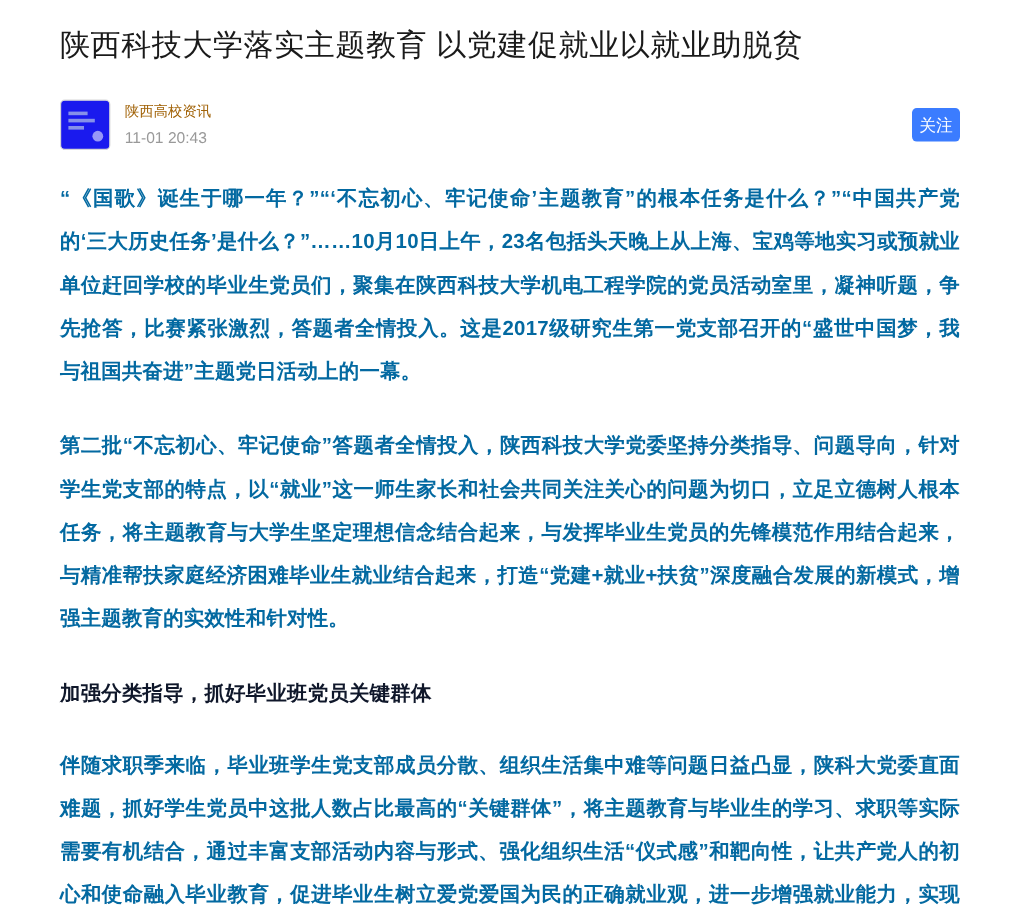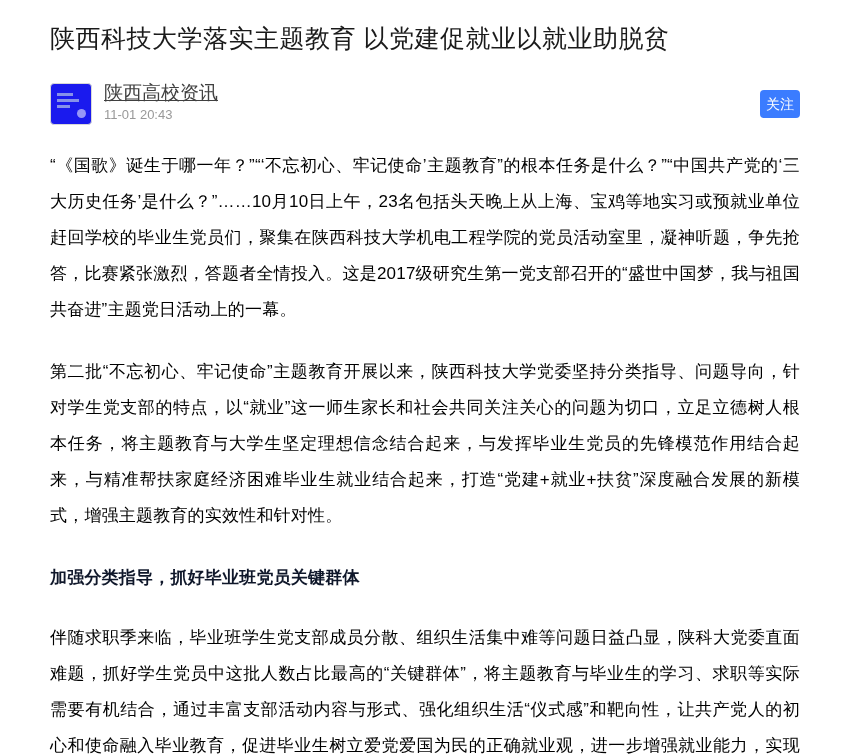--- a/index.html
+++ b/index.html
@@ -60,24 +60,23 @@
     border-radius: 50%;
   }
   .byline-text {
     margin-left: 12px;
     display: flex;
     flex-direction: column;
     justify-content: center;
     height: 42px;
   }
   .author-name {
-    font-size: 19px;
-    color: #404040;
+    font-size: 12px;
+    color: #a16207;
     line-height: 20px;
-    text-decoration: underline;
   }
   .pub-time {
     font-size: 13px;
     color: #999999;
     line-height: 20px;
     margin-top: 2px;
   }
   .follow-btn {
     margin-left: auto;
     background: #3b7cff;
@@ -89,24 +88,25 @@
     cursor: pointer;
     font-family: "Liberation Sans", "DejaVu Sans", sans-serif;
     line-height: 1;
   }
   .content {
     margin-top: 22px;
   }
   .content p {
     font-size: 17px;
     line-height: 36px;
-    color: #000000;
+    color: #0369a1;
     margin: 0 0 26px 0;
     text-align: justify;
     letter-spacing: 0.2px;
+    font-weight: bold;
   }
   .content p.subhead {
     font-weight: bold;
     color: #0f172a;
     margin-bottom: 24px;
   }
 </style>
 </head>
 <body>
 
@@ -123,18 +123,18 @@
     </div>
     <div class="byline-text">
       <span class="author-name">陕西高校资讯</span>
       <span class="pub-time">11-01 20:43</span>
     </div>
     <button class="follow-btn">关注</button>
   </div>
 
   <div class="content">
     <p>“《国歌》诞生于哪一年？”“‘不忘初心、牢记使命’主题教育”的根本任务是什么？”“中国共产党的‘三大历史任务’是什么？”……10月10日上午，23名包括头天晚上从上海、宝鸡等地实习或预就业单位赶回学校的毕业生党员们，聚集在陕西科技大学机电工程学院的党员活动室里，凝神听题，争先抢答，比赛紧张激烈，答题者全情投入。这是2017级研究生第一党支部召开的“盛世中国梦，我与祖国共奋进”主题党日活动上的一幕。</p>
-    <p>第二批“不忘初心、牢记使命”主题教育开展以来，陕西科技大学党委坚持分类指导、问题导向，针对学生党支部的特点，以“就业”这一师生家长和社会共同关注关心的问题为切口，立足立德树人根本任务，将主题教育与大学生坚定理想信念结合起来，与发挥毕业生党员的先锋模范作用结合起来，与精准帮扶家庭经济困难毕业生就业结合起来，打造“党建+就业+扶贫”深度融合发展的新模式，增强主题教育的实效性和针对性。</p>
+    <p>第二批“不忘初心、牢记使命”答题者全情投入，陕西科技大学党委坚持分类指导、问题导向，针对学生党支部的特点，以“就业”这一师生家长和社会共同关注关心的问题为切口，立足立德树人根本任务，将主题教育与大学生坚定理想信念结合起来，与发挥毕业生党员的先锋模范作用结合起来，与精准帮扶家庭经济困难毕业生就业结合起来，打造“党建+就业+扶贫”深度融合发展的新模式，增强主题教育的实效性和针对性。</p>
     <p class="subhead">加强分类指导，抓好毕业班党员关键群体</p>
     <p>伴随求职季来临，毕业班学生党支部成员分散、组织生活集中难等问题日益凸显，陕科大党委直面难题，抓好学生党员中这批人数占比最高的“关键群体”，将主题教育与毕业生的学习、求职等实际需要有机结合，通过丰富支部活动内容与形式、强化组织生活“仪式感”和靶向性，让共产党人的初心和使命融入毕业教育，促进毕业生树立爱党爱国为民的正确就业观，进一步增强就业能力，实现党建就业工作双赢。</p>
   </div>
 
 </div>
 
 </body></html>

